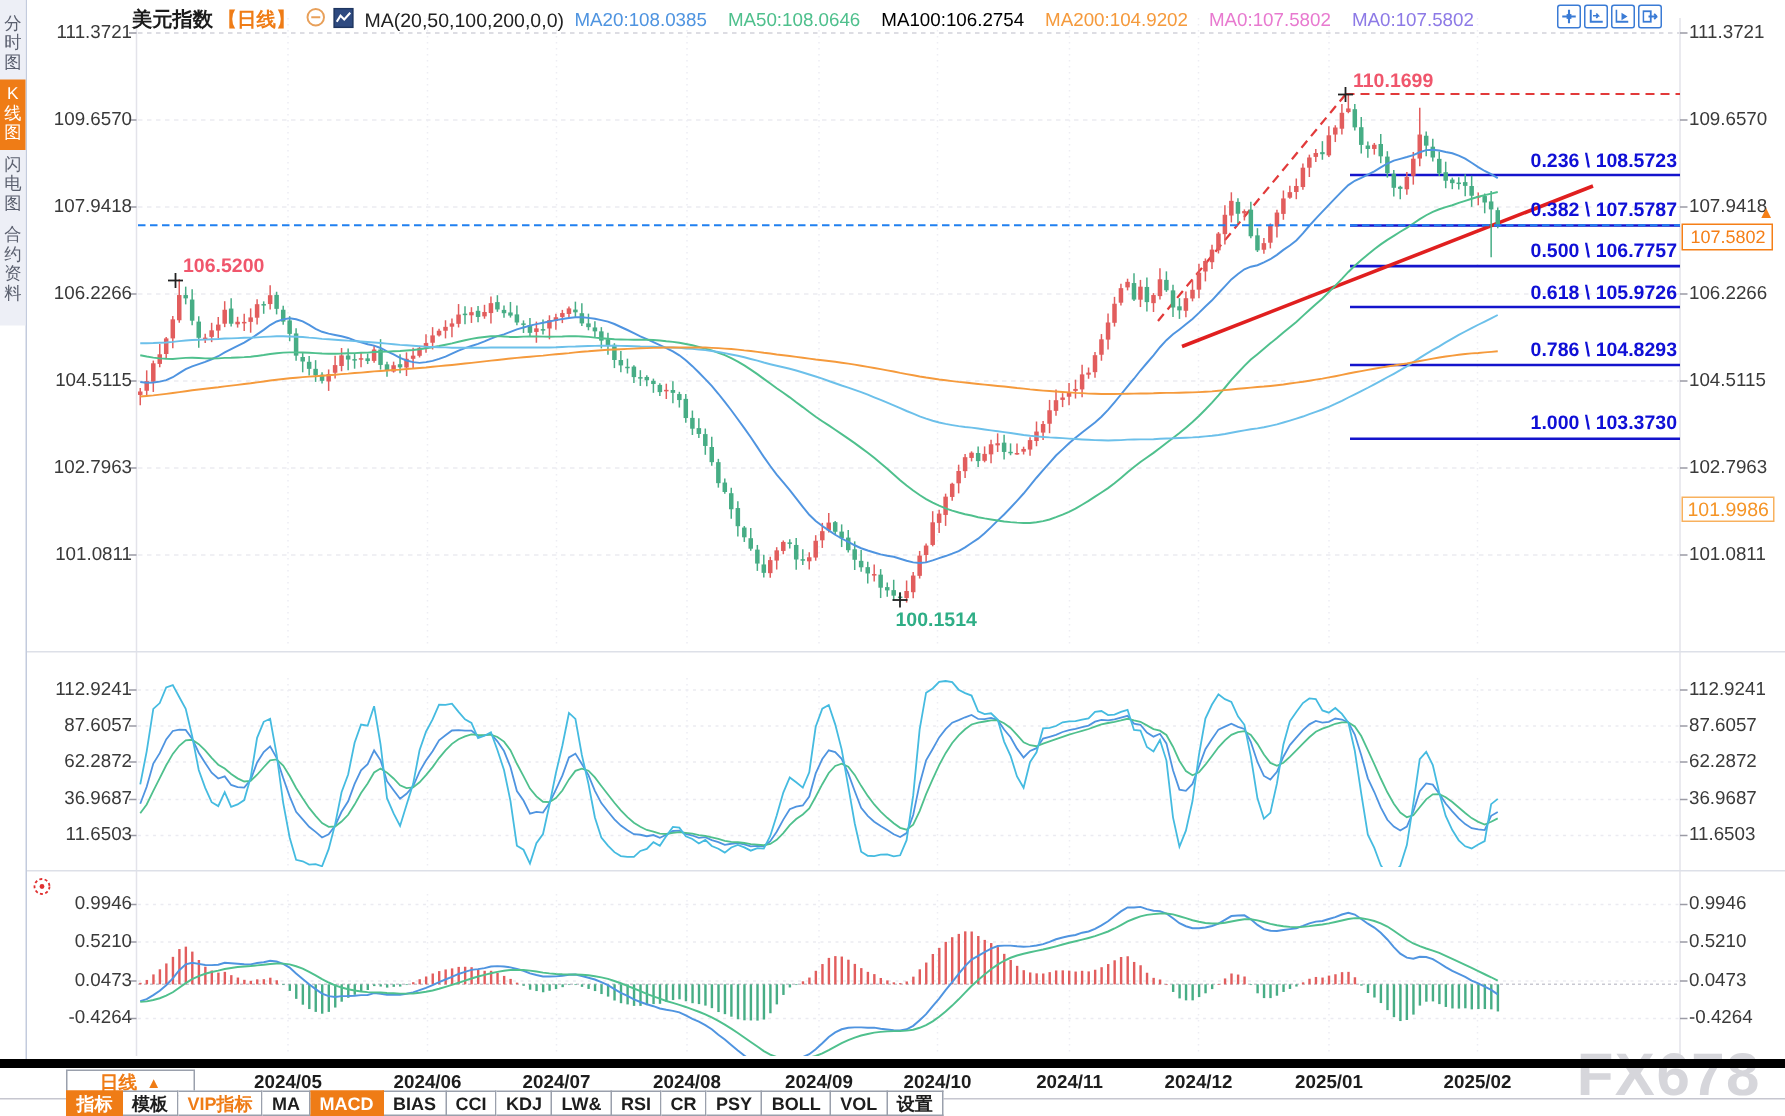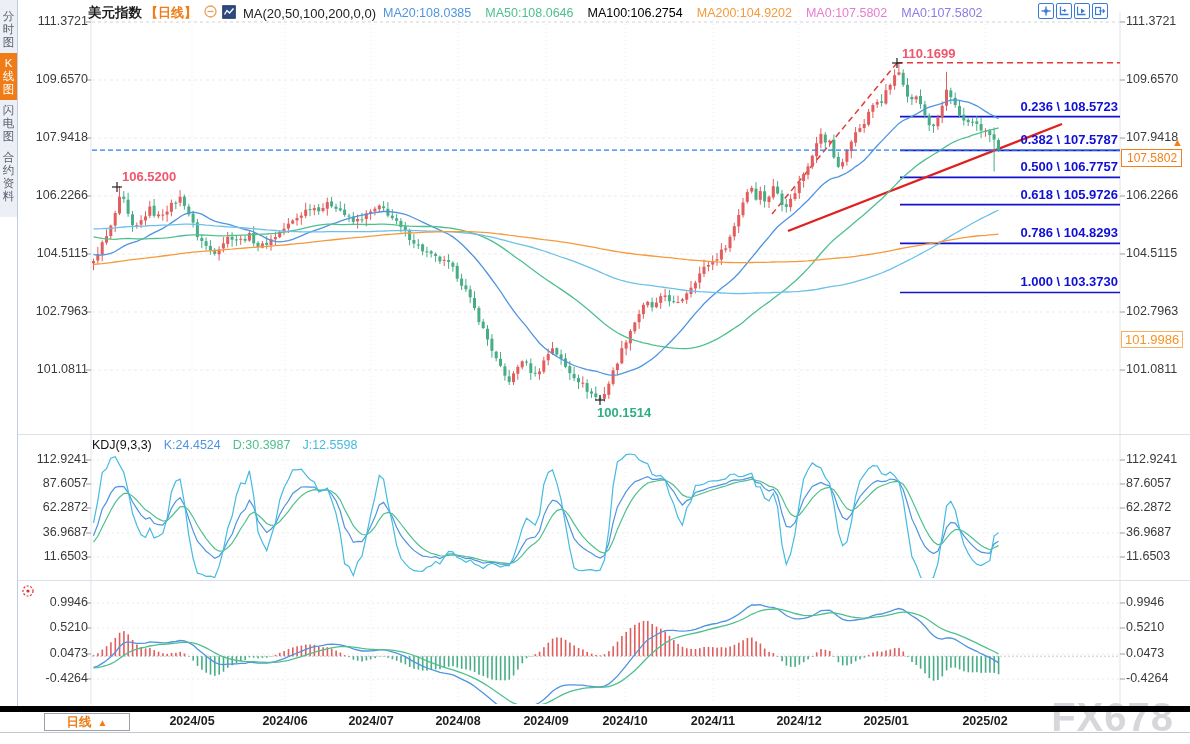--- a/index.html
+++ b/index.html
@@ -918,28 +918,20 @@
       <div class="abs fib" style="left: 918px; top: 132.278px;">0.382 \ 107.5787</div>
       <div class="abs fib" style="left: 918px; top: 159.432px;">0.500 \ 106.7757</div>
       <div class="abs fib" style="left: 918px; top: 186.589px;">0.618 \ 105.9726</div>
       <div class="abs fib" style="left: 918px; top: 225.251px;">0.786 \ 104.8293</div>
       <div class="abs fib" style="left: 918px; top: 274.498px;">1.000 \ 103.3730</div>
       <div class="abs anno" style="left: 902px; top: 46px; color: rgb(240, 86, 108);">110.1699</div>
       <div class="abs anno" style="left: 122px; top: 169px; color: rgb(240, 86, 108);">106.5200</div>
       <div class="abs anno" style="left: 597px; top: 405px; color: rgb(47, 174, 134);">100.1514</div>
     </div>
 
-  <div class="abs" style="left:92px;top:438px;display:flex;gap:12px;">
-    <span class="panel-title">KDJ(9,3,3)</span>
-    <span id="kdj-values" style="display:flex;gap:12px;">
-        <span class="mv iv" style="color: rgb(79, 148, 224);">K:24.4524</span>
-        <span class="mv iv" style="color: rgb(79, 192, 141);">D:30.3987</span>
-        <span class="mv iv" style="color: rgb(69, 187, 224);">J:12.5598</span>
-      </span>
-  </div>
   <div class="abs" style="left:21px;top:584px;">
     <svg width="14" height="14" viewBox="0 0 14 14" style="position:static">
         <circle cx="7" cy="7" r="5" fill="none" stroke="#e03030" stroke-width="1.2" stroke-dasharray="2,1.6"></circle>
         <circle cx="7" cy="7" r="1.6" fill="#e03030"></circle>
       </svg>
   </div>
 
   <div id="pbox" class="abs" style="left:1121px;top:149px;">107.5802</div>
   <div class="abs" style="left:1172px;top:136px;color:#f57f17;font-size:11px;">▲</div>
   <div id="olabel" class="abs" style="left:1121px;top:331px;">101.9986</div>
@@ -959,15 +951,32 @@
         <div class="month" style="left: 458px;">2024/08</div>
         <div class="month" style="left: 546px;">2024/09</div>
         <div class="month" style="left: 625px;">2024/10</div>
         <div class="month" style="left: 713px;">2024/11</div>
         <div class="month" style="left: 799px;">2024/12</div>
         <div class="month" style="left: 886px;">2025/01</div>
         <div class="month" style="left: 985px;">2025/02</div>
       </div>
   </div>
 
+  <div id="tabrow">
+      <div class="tab active">指标</div>
+      <div class="tab">模板</div>
+      <div class="tab vip">VIP指标</div>
+      <div class="tab">MA</div>
+      <div class="tab active">MACD</div>
+      <div class="tab">BIAS</div>
+      <div class="tab">CCI</div>
+      <div class="tab">KDJ</div>
+      <div class="tab">LW&amp;</div>
+      <div class="tab">RSI</div>
+      <div class="tab">CR</div>
+      <div class="tab">PSY</div>
+      <div class="tab">BOLL</div>
+      <div class="tab">VOL</div>
+      <div class="tab">设置</div>
+    </div>
 
   <div id="watermark">FX678</div>
 </div>
 
 </body></html>

